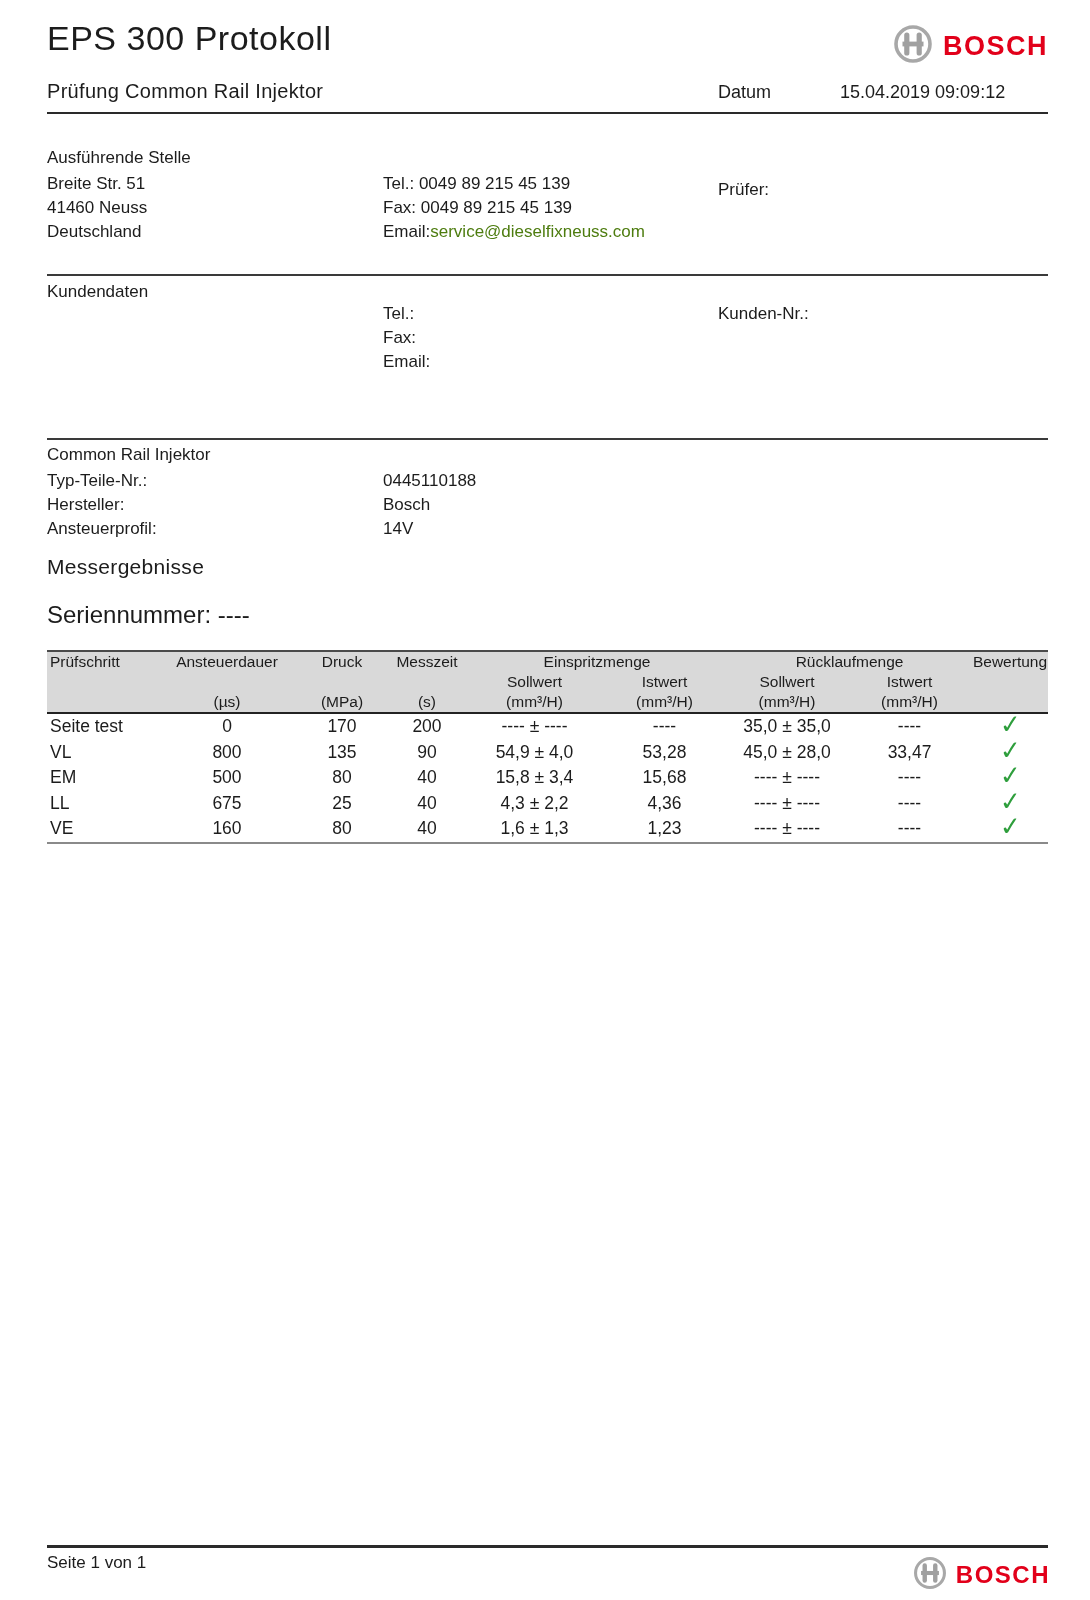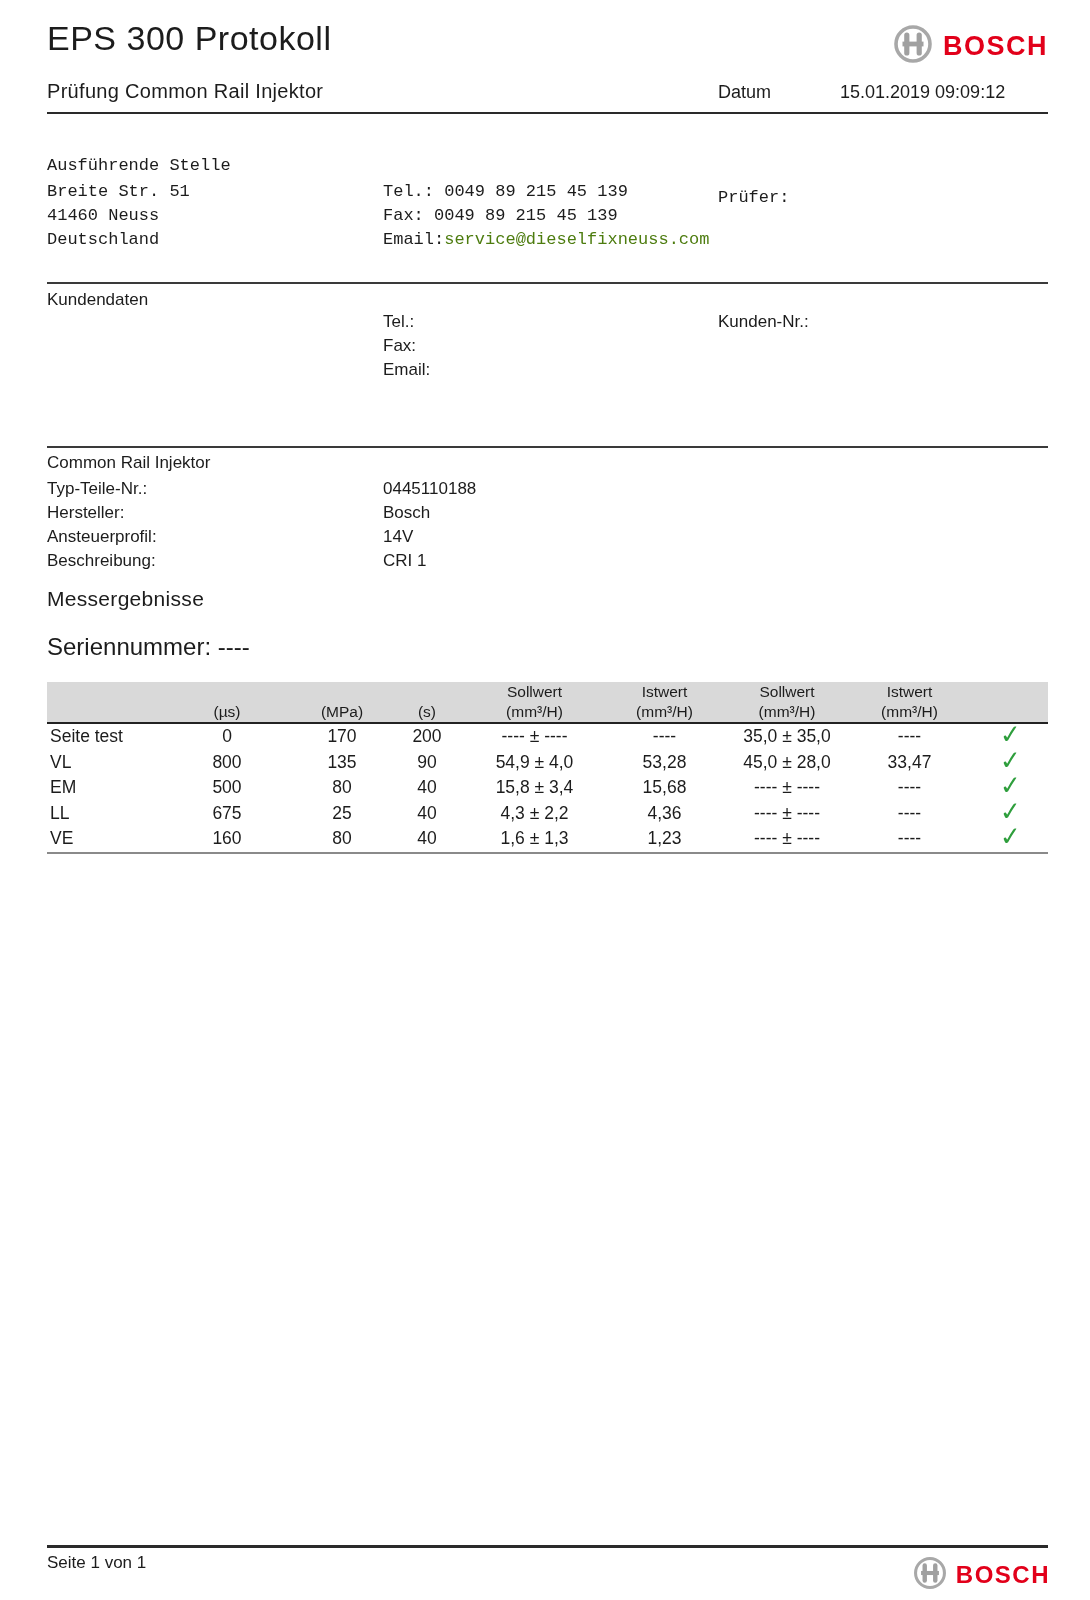--- a/index.html
+++ b/index.html
@@ -23,21 +23,21 @@
   .bosch-word{font-size:27px;font-weight:700;color:#e2001a;letter-spacing:1.5px;}
   .subtitle-row{position:relative;margin-top:12px;height:26px;}
   .doc-subtitle{font-size:20px;letter-spacing:.3px;}
   .datum-label{position:absolute;left:671px;top:2px;font-size:18px;}
   .datum-value{position:absolute;left:793px;top:2px;font-size:18px;}
   .rule{border:0;border-top:2px solid #2a2a2a;margin:6px 0 0 0;}
   .rule-thin{border:0;border-top:2px solid #3a3a3a;margin:0;}
 
   
   .section{position:relative;font-size:17px;line-height:24px;}
-  .sec-exec{margin-top:40px;height:128px;font-family:Liberation Mono, monospace;}
+  .sec-exec{margin-top:32px;height:128px;}
   .sec-head{font-size:17px;margin-bottom:2px;}
   .addr div{line-height:24px;}
   .col-mid{position:absolute;left:336px;top:26px;}
   .col-right{position:absolute;left:671px;top:32px;}
   .email-line .lbl{color:#1c1c1c;}
   .email-link{color:#4d7c0f;text-decoration:none;}
   .sec-cust{height:158px;padding-top:4px;}
   .sec-cust .col-mid{top:26px;}
   .sec-cust .col-right{top:26px;}
 
@@ -99,21 +99,21 @@
           <rect x="9.5" y="17.6" width="21" height="4.8" fill="#a0a0a0"></rect>
         </svg>
       </span>
       <span class="bosch-word">BOSCH</span>
     </div>
   </div>
 
   <div class="subtitle-row">
     <span class="doc-subtitle">Prüfung Common Rail Injektor</span>
     <span class="datum-label">Datum</span>
-    <span class="datum-value">15.01.2019 09:09:12</span>
+    <span class="datum-value">15.04.2019 09:09:12</span>
   </div>
   <hr class="rule">
 
   <div class="section sec-exec">
     <div class="sec-head">Ausführende Stelle</div>
     <div class="addr">
       <div>Breite Str. 51</div>
       <div>41460 Neuss</div>
       <div>Deutschland</div>
     </div>
@@ -143,43 +143,48 @@
       <div class="kv-label">Typ-Teile-Nr.:</div>
       <div class="kv-value">0445110188</div>
     </div>
     <div class="kv-row">
       <div class="kv-label">Hersteller:</div>
       <div class="kv-value">Bosch</div>
     </div>
     <div class="kv-row">
       <div class="kv-label">Ansteuerprofil:</div>
       <div class="kv-value">14V</div>
-    </div>
-    <div class="kv-row">
-      <div class="kv-label">Beschreibung:</div>
-      <div class="kv-value">CRI 1</div>
     </div>
   </div>
 
   <div class="results-head">Messergebnisse</div>
   <div class="serial-line">Seriennummer: ----</div>
 
   <table class="meas">
     <colgroup>
       <col style="width:110px">
         <col style="width:140px">
         <col style="width:90px">
         <col style="width:80px">
       <col style="width:135px">
         <col style="width:125px">
         <col style="width:120px">
         <col style="width:125px">
       <col style="width:76px">
     </colgroup>
     <thead>
+      <tr class="first">
+        <th class="step">Prüfschritt</th>
+        <th>Ansteuerdauer</th>
+        <th>Druck</th>
+        <th>Messzeit</th>
+        <th colspan="2">Einspritzmenge</th>
+        <th colspan="2">Rücklaufmenge</th>
+        <th>Bewertung</th>
+      </tr>
       <tr>
         <th></th>
           <th></th>
           <th></th>
           <th></th>
         <th>Sollwert</th>
         <th>Istwert</th>
         <th>Sollwert</th>
         <th>Istwert</th>
         <th></th>

